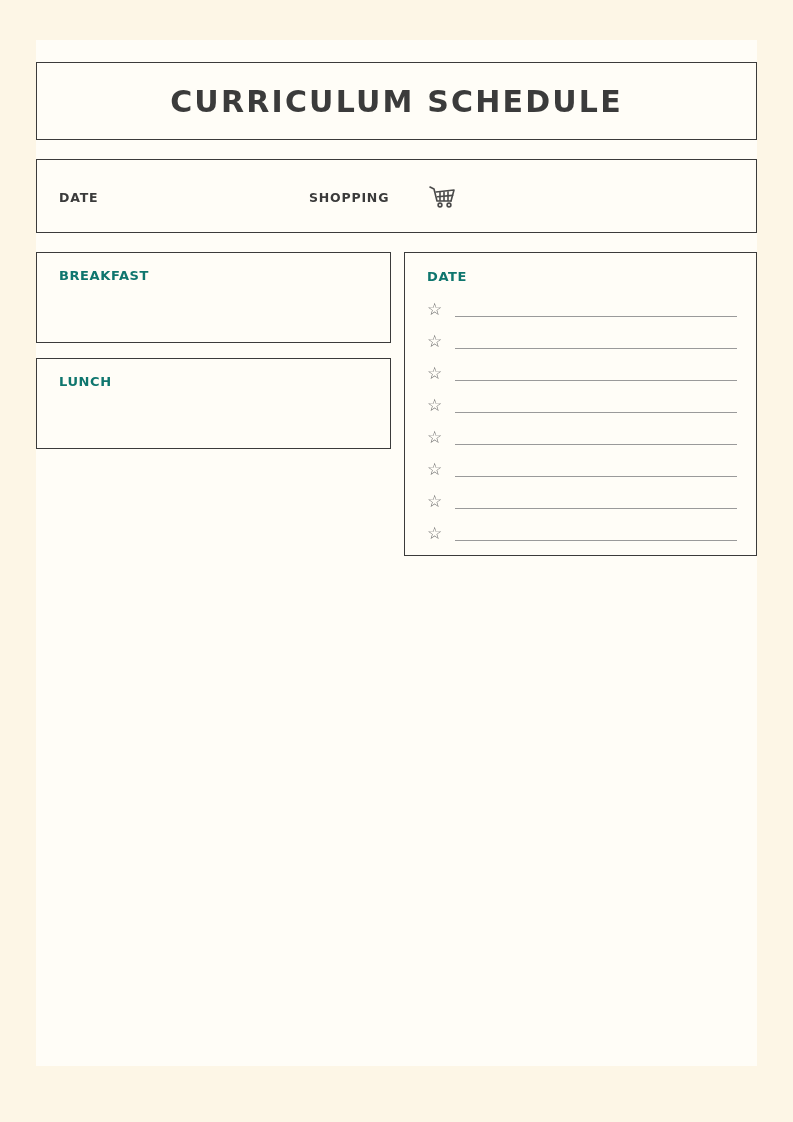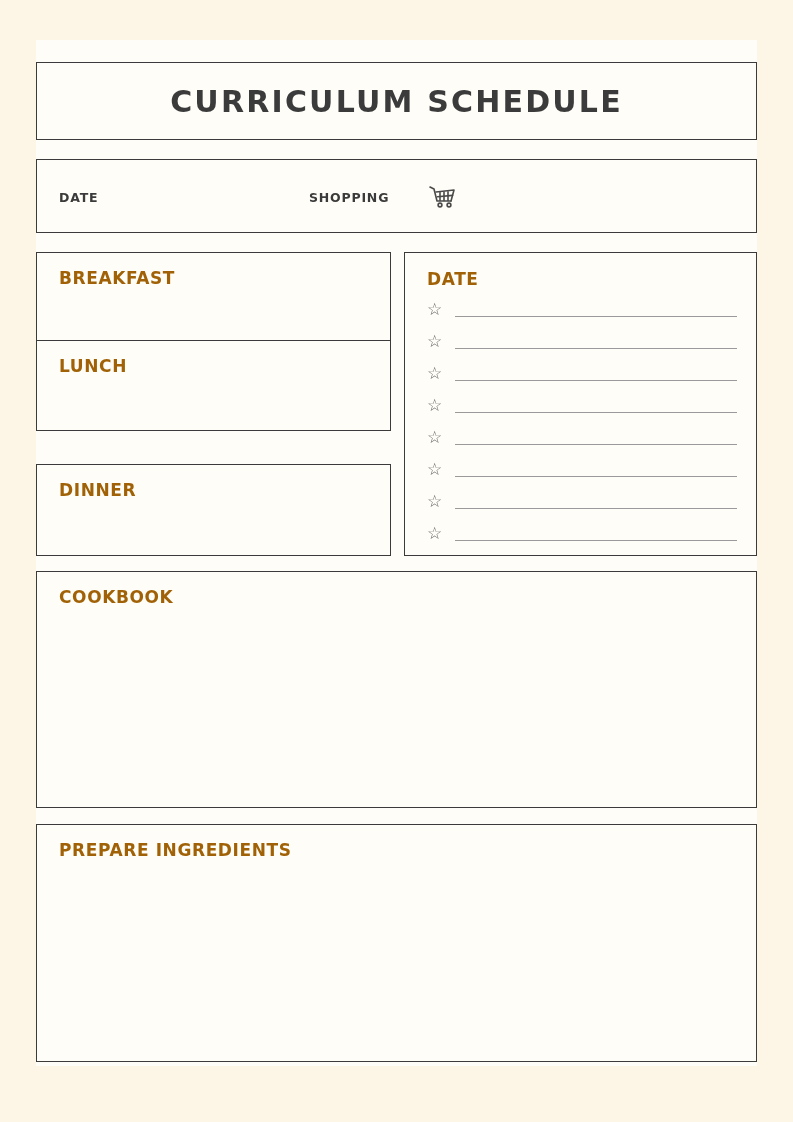--- a/index.html
+++ b/index.html
@@ -32,24 +32,24 @@
   .box {
     position: absolute;
     box-sizing: border-box;
     border: 1.5px solid #3b3b3b;
     background: #fffdf7;
   }
   .box-label {
     position: absolute;
     left: 22px;
     top: 15px;
-    font-size: 17px;
+    font-size: 13px;
     font-weight: bold;
     letter-spacing: 0.6px;
-    color: #a16207;
+    color: #0f766e;
     font-family: "DejaVu Sans", sans-serif;
   }
   
   #title-box {
     left: 36px;
     top: 62px;
     width: 721px;
     height: 78px;
     display: flex;
     align-items: center;
@@ -82,21 +82,21 @@
   #meta-date { left: 22px; }
   #meta-shopping { left: 272px; gap: 29px; }
   #meta-photo { left: 607px; }
   .meta-icon {
     display: inline-flex;
     align-items: center;
     margin-left: 10px;
   }
   
   #breakfast-box { left: 36px; top: 252px; width: 355px; height: 91px; }
-  #lunch-box     { left: 36px; top: 340px; width: 355px; height: 91px; }
+  #lunch-box     { left: 36px; top: 358px; width: 355px; height: 91px; }
   #dinner-box    { left: 36px; top: 464px; width: 355px; height: 92px; }
   
   #starlist-box { left: 404px; top: 252px; width: 353px; height: 304px; }
   #starlist-label { left: 22px; top: 16px; }
   .star-rows {
     position: absolute;
     left: 22px;
     top: 40px;
     width: 310px;
   }
@@ -152,23 +152,20 @@
       </span>
     </div>
   </div>
 
   <div class="box" id="breakfast-box">
     <div class="box-label">BREAKFAST</div>
   </div>
   <div class="box" id="lunch-box">
     <div class="box-label">LUNCH</div>
   </div>
-  <div class="box" id="dinner-box">
-    <div class="box-label">DINNER</div>
-  </div>
 
   <div class="box" id="starlist-box">
     <div class="box-label" id="starlist-label">DATE</div>
     <div class="star-rows">
       <div class="star-row">
         <span class="star-glyph">☆</span>
         <span class="star-line"></span>
       </div>
       <div class="star-row">
         <span class="star-glyph">☆</span>
@@ -194,20 +191,14 @@
         <span class="star-glyph">☆</span>
         <span class="star-line"></span>
       </div>
       <div class="star-row">
         <span class="star-glyph">☆</span>
         <span class="star-line"></span>
       </div>
     </div>
   </div>
 
-  <div class="box" id="cookbook-box">
-    <div class="box-label">COOKBOOK</div>
-  </div>
-
-  <div class="box" id="prepare-box">
-    <div class="box-label">PREPARE INGREDIENTS</div>
-  </div>
+
 </div>
 
 </body></html>

